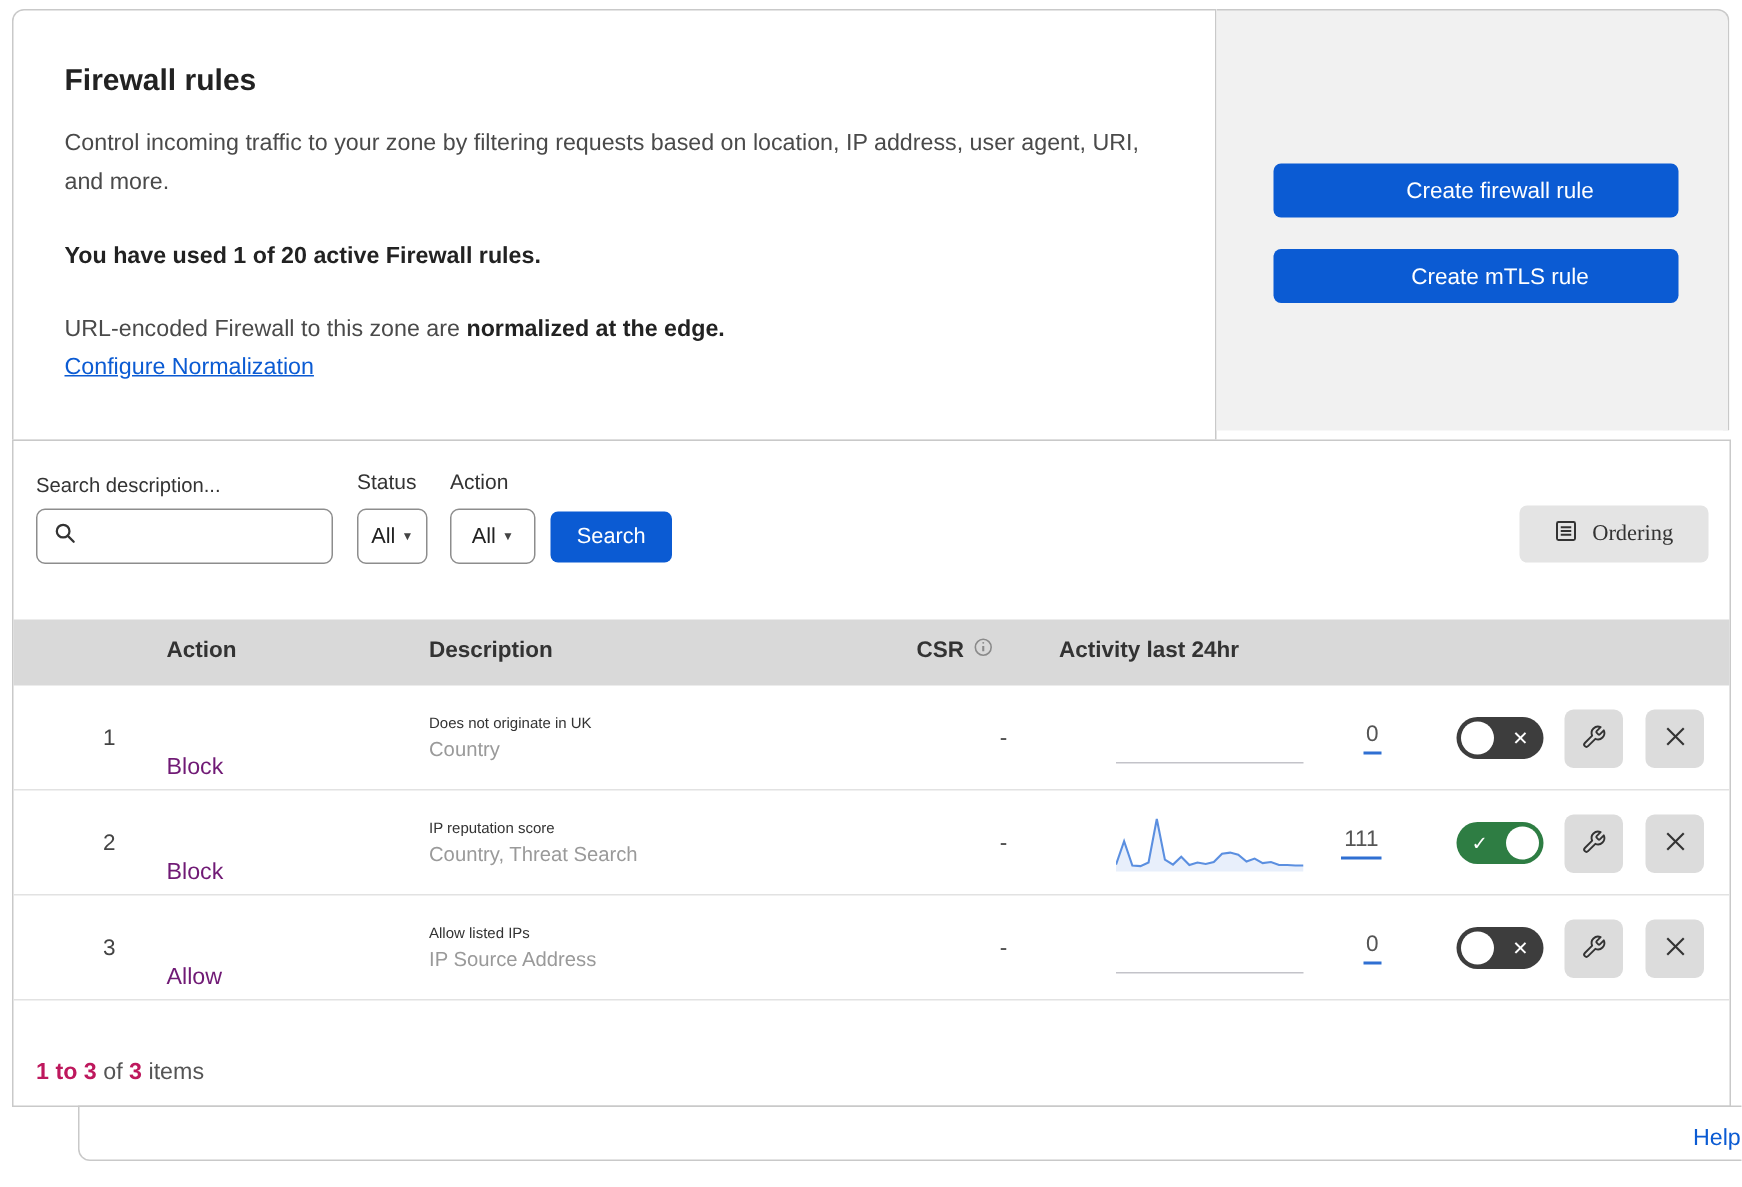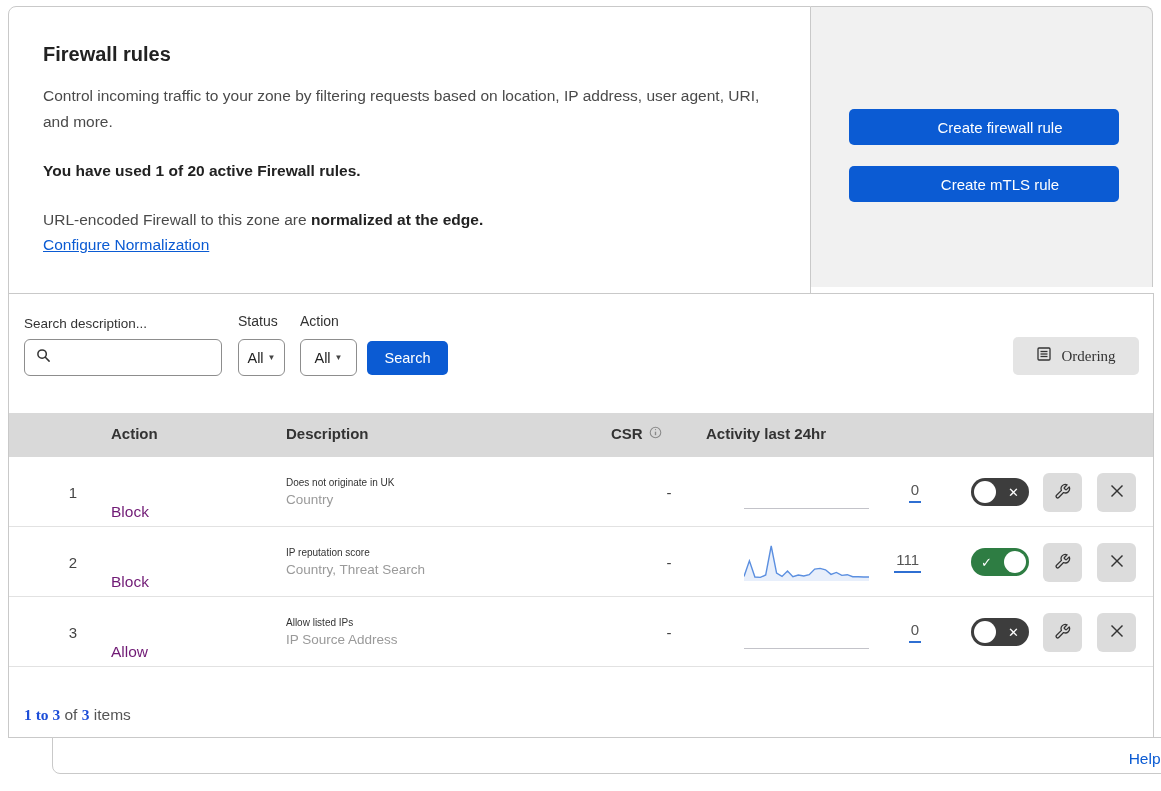--- a/index.html
+++ b/index.html
@@ -88,21 +88,21 @@
   .toggle.off .t-knob { left: 3px; } .toggle.on .t-knob { right: 3px; }
   .t-check, .t-x { position: absolute; top: 50%; transform: translateY(-50%); color: #fff; font-size: 13px; display: none; }
   .toggle.on .t-check { display: block; left: 10px; }
   .toggle.off .t-x { display: block; right: 10px; }
 
   .icon-btn { position: absolute; top: 16px; width: 39px; height: 39px; background: #dcdcdc;
     border: none; border-radius: 6px; cursor: pointer; display: flex; align-items: center; justify-content: center; }
   .btn-edit { left: 1034px; } .btn-delete { left: 1088px; }
 
   .items-count { position: absolute; left: 15px; top: 412px; font-size: 15.5px; color: #555; }
-  .items-count b { color: #1d4ed8; font-family: Liberation Serif, serif; }
+  .items-count b { color: #be185d; }
 
   
   .help-bar { position: absolute; left: 8px; top: 737px; width: 1146px; height: 37px;
     background: #fff; border: 1px solid #c9c9c9; border-radius: 0 0 8px 8px; margin-left: 44px; }
   .help-link { position: absolute; right: 21px; top: 12px; font-size: 15.5px; color: #0b5bd3;
     cursor: pointer; display: flex; align-items: center; gap: 7px; }
   .help-arrow { font-size: 11px; }
 </style>
 </head>
 <body>

